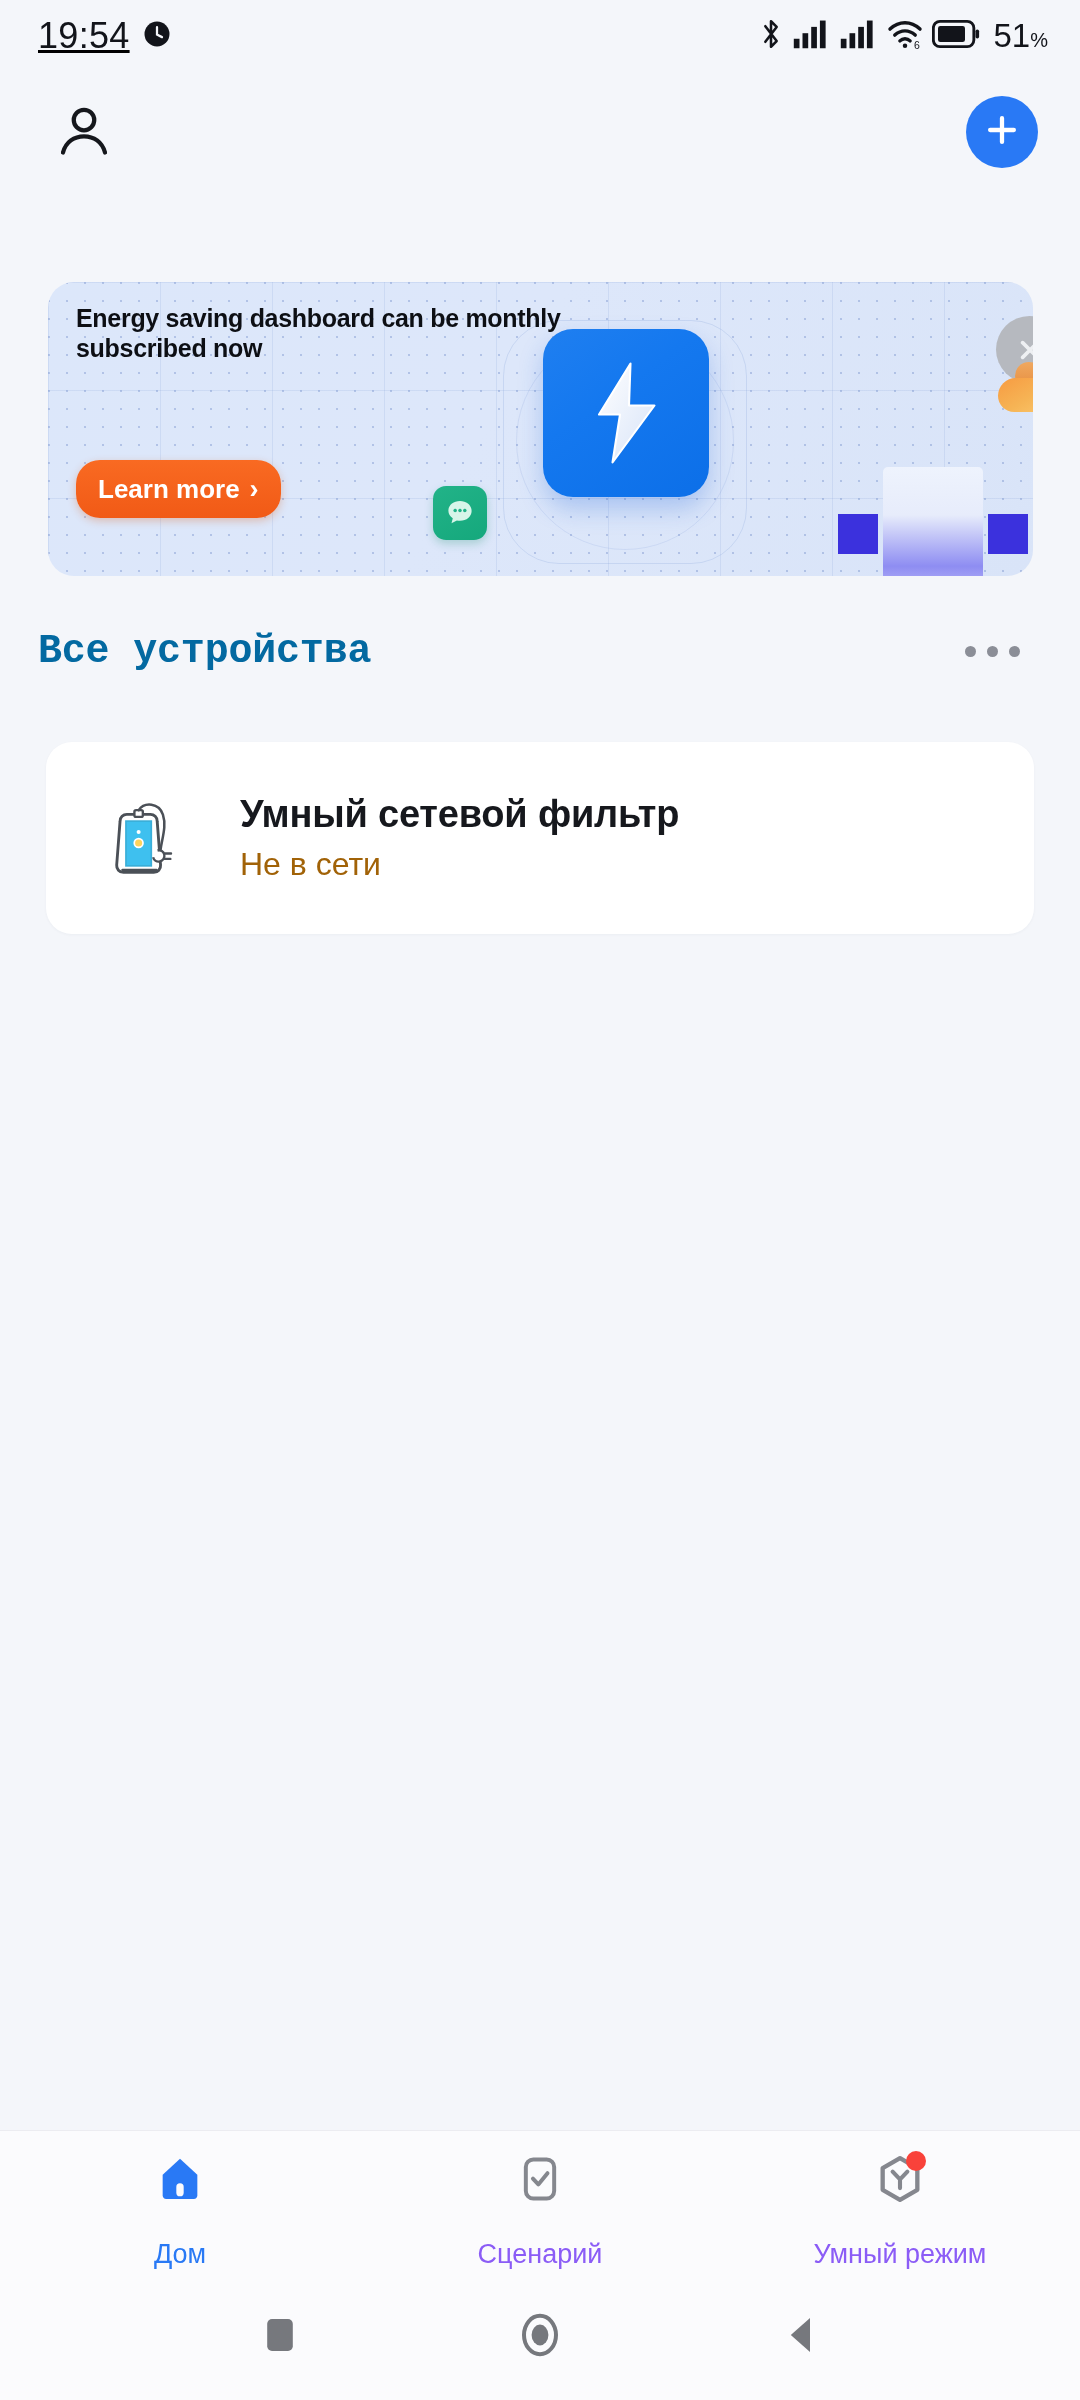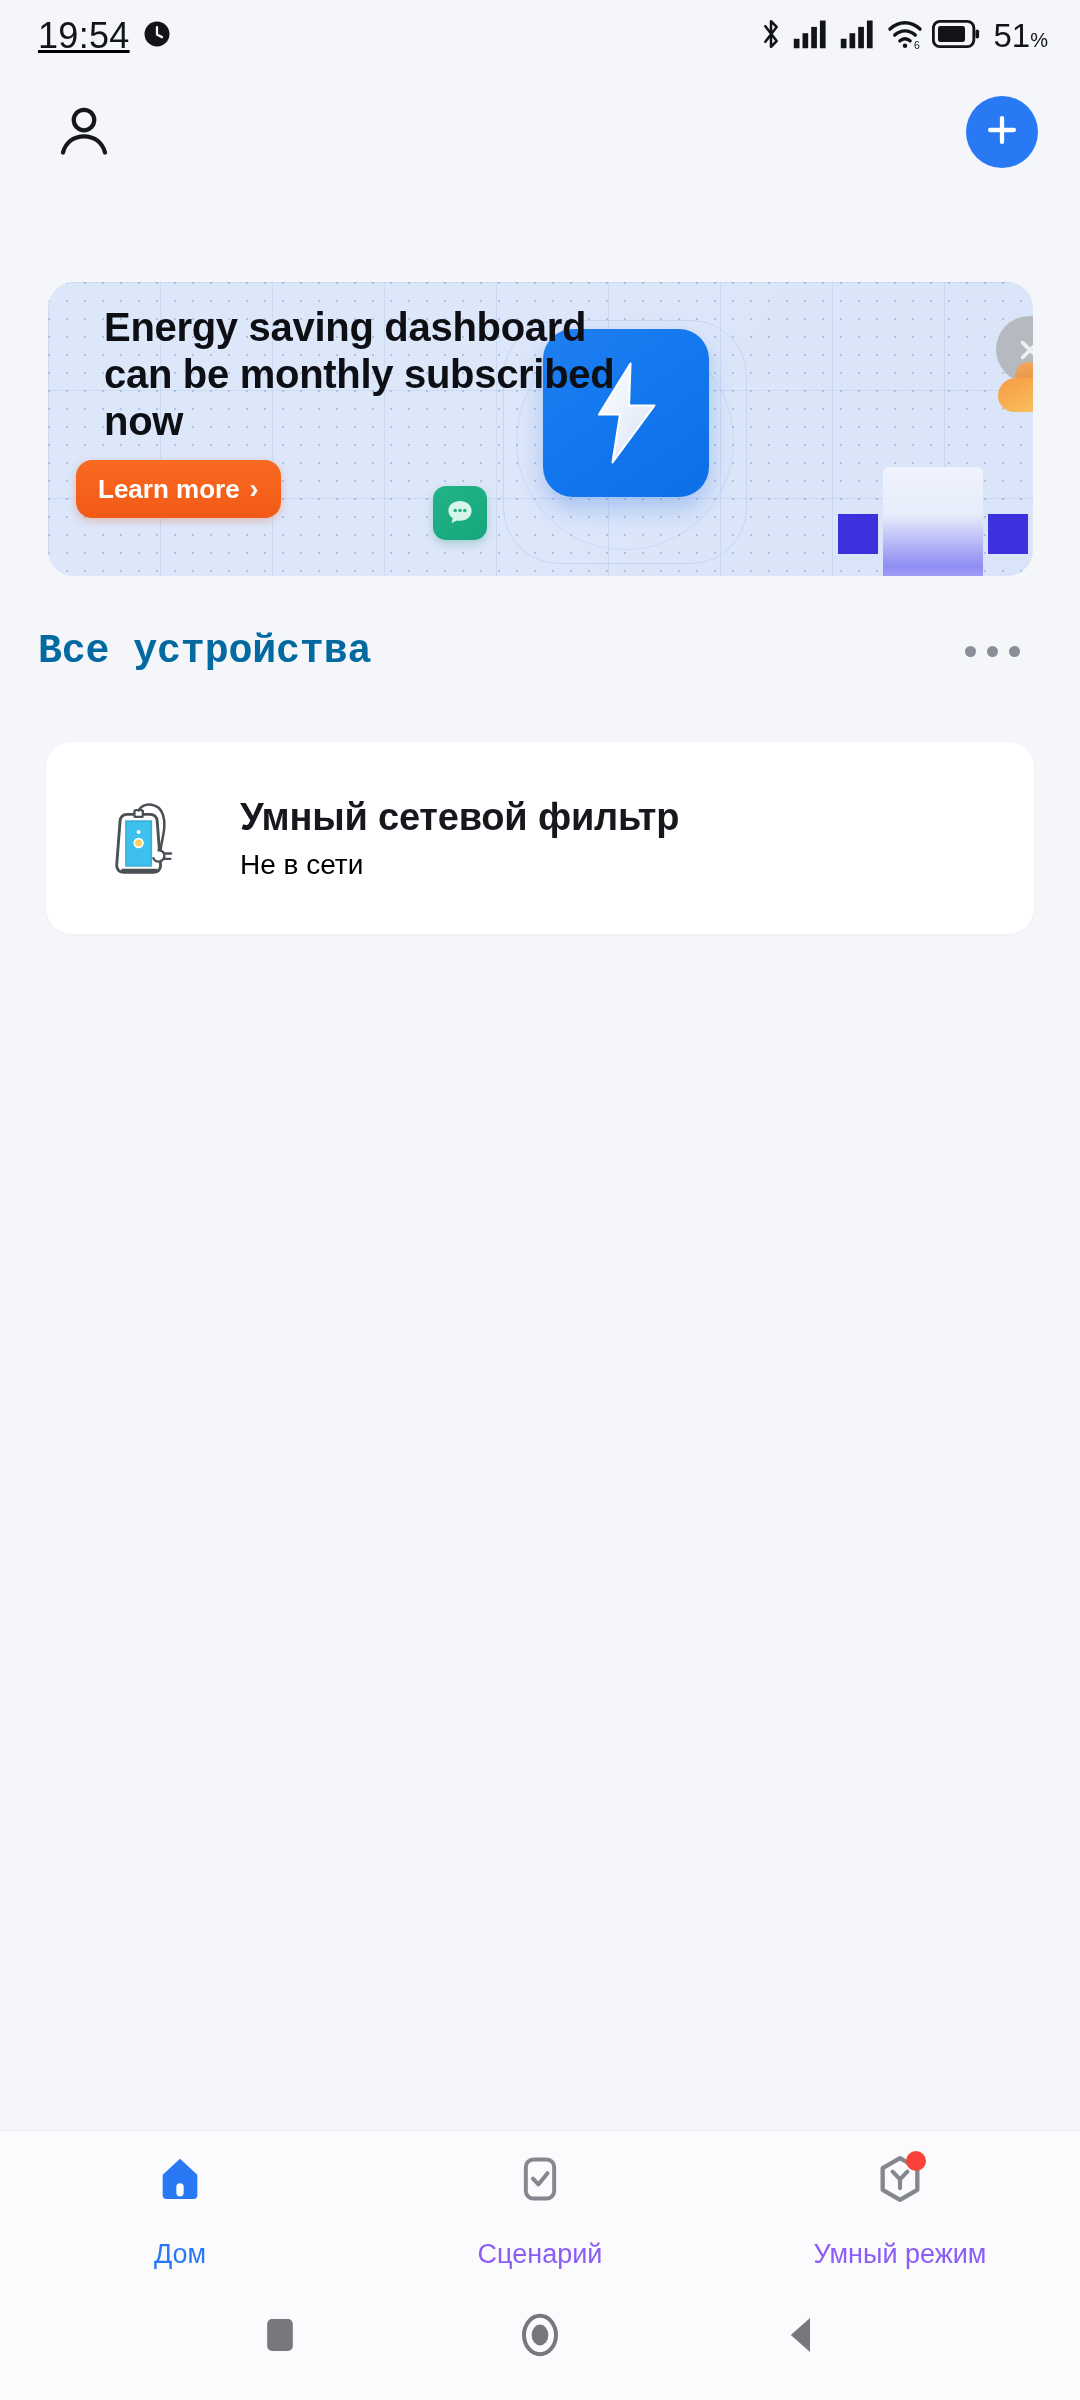--- a/index.html
+++ b/index.html
@@ -46,28 +46,27 @@
   }
   .banner-grid{
     position:absolute; inset:0;
     background-image:
       linear-gradient(to right, rgba(120,150,210,.16) 1px, transparent 1px),
       linear-gradient(to bottom, rgba(120,150,210,.16) 1px, transparent 1px);
     background-size:112px 108px;
   }
   .banner-text{
     position:absolute; left:28px; top:22px; width:560px;
-    font-size:40px; font-weight:700; color:#0d0f14; line-height:1.18;
+    font-size:25px; font-weight:700; color:#0d0f14; line-height:1.18;
     letter-spacing:-.3px;
-    margin-left:28px;
   }
   .learn-more{
     position:absolute; left:28px; top:178px;
     background:linear-gradient(180deg,#f96a22,#f15a16);
-    border-radius:16px; height:58px; padding:0 22px;
+    border-radius:24px; height:58px; padding:0 22px;
     display:inline-flex; align-items:center; gap:10px;
     color:#fff; font-size:26px; font-weight:700;
     box-shadow:0 3px 8px rgba(220,90,20,.3);
   }
   .chev{ font-size:27px; font-weight:700; line-height:1; }
 
   
   .art-circle{
     position:absolute; left:455px; top:38px; width:244px; height:244px;
     border-radius:56px; border:1.5px solid rgba(125,155,215,.22);
@@ -137,21 +136,21 @@
   
   .device-card{
     position:absolute; left:46px; top:742px; width:988px; height:192px;
     background:#fff; border-radius:26px;
     display:flex; align-items:center; padding:0 38px;
     box-shadow:0 1px 3px rgba(30,40,70,.04);
   }
   .device-icon{ width:116px; height:116px; display:flex; align-items:center; justify-content:center; flex:0 0 auto; }
   .device-meta{ margin-left:40px; }
   .device-name{ font-size:38px; font-weight:700; color:#16181d; letter-spacing:-.2px; }
-  .device-status{ font-size:28px; color:#000000; margin-top:10px; }
+  .device-status{ font-size:32px; color:#a16207; margin-top:10px; }
 
   
   .bottomnav{
     position:absolute; left:0; top:2130px; width:1080px; height:140px;
     background:#fbfbfd; border-top:1px solid #ececf1;
     display:flex; align-items:flex-start;
   }
   .nav-item{
     flex:1; height:140px; display:flex; flex-direction:column;
     align-items:center; justify-content:flex-start; padding-top:20px; gap:32px;

